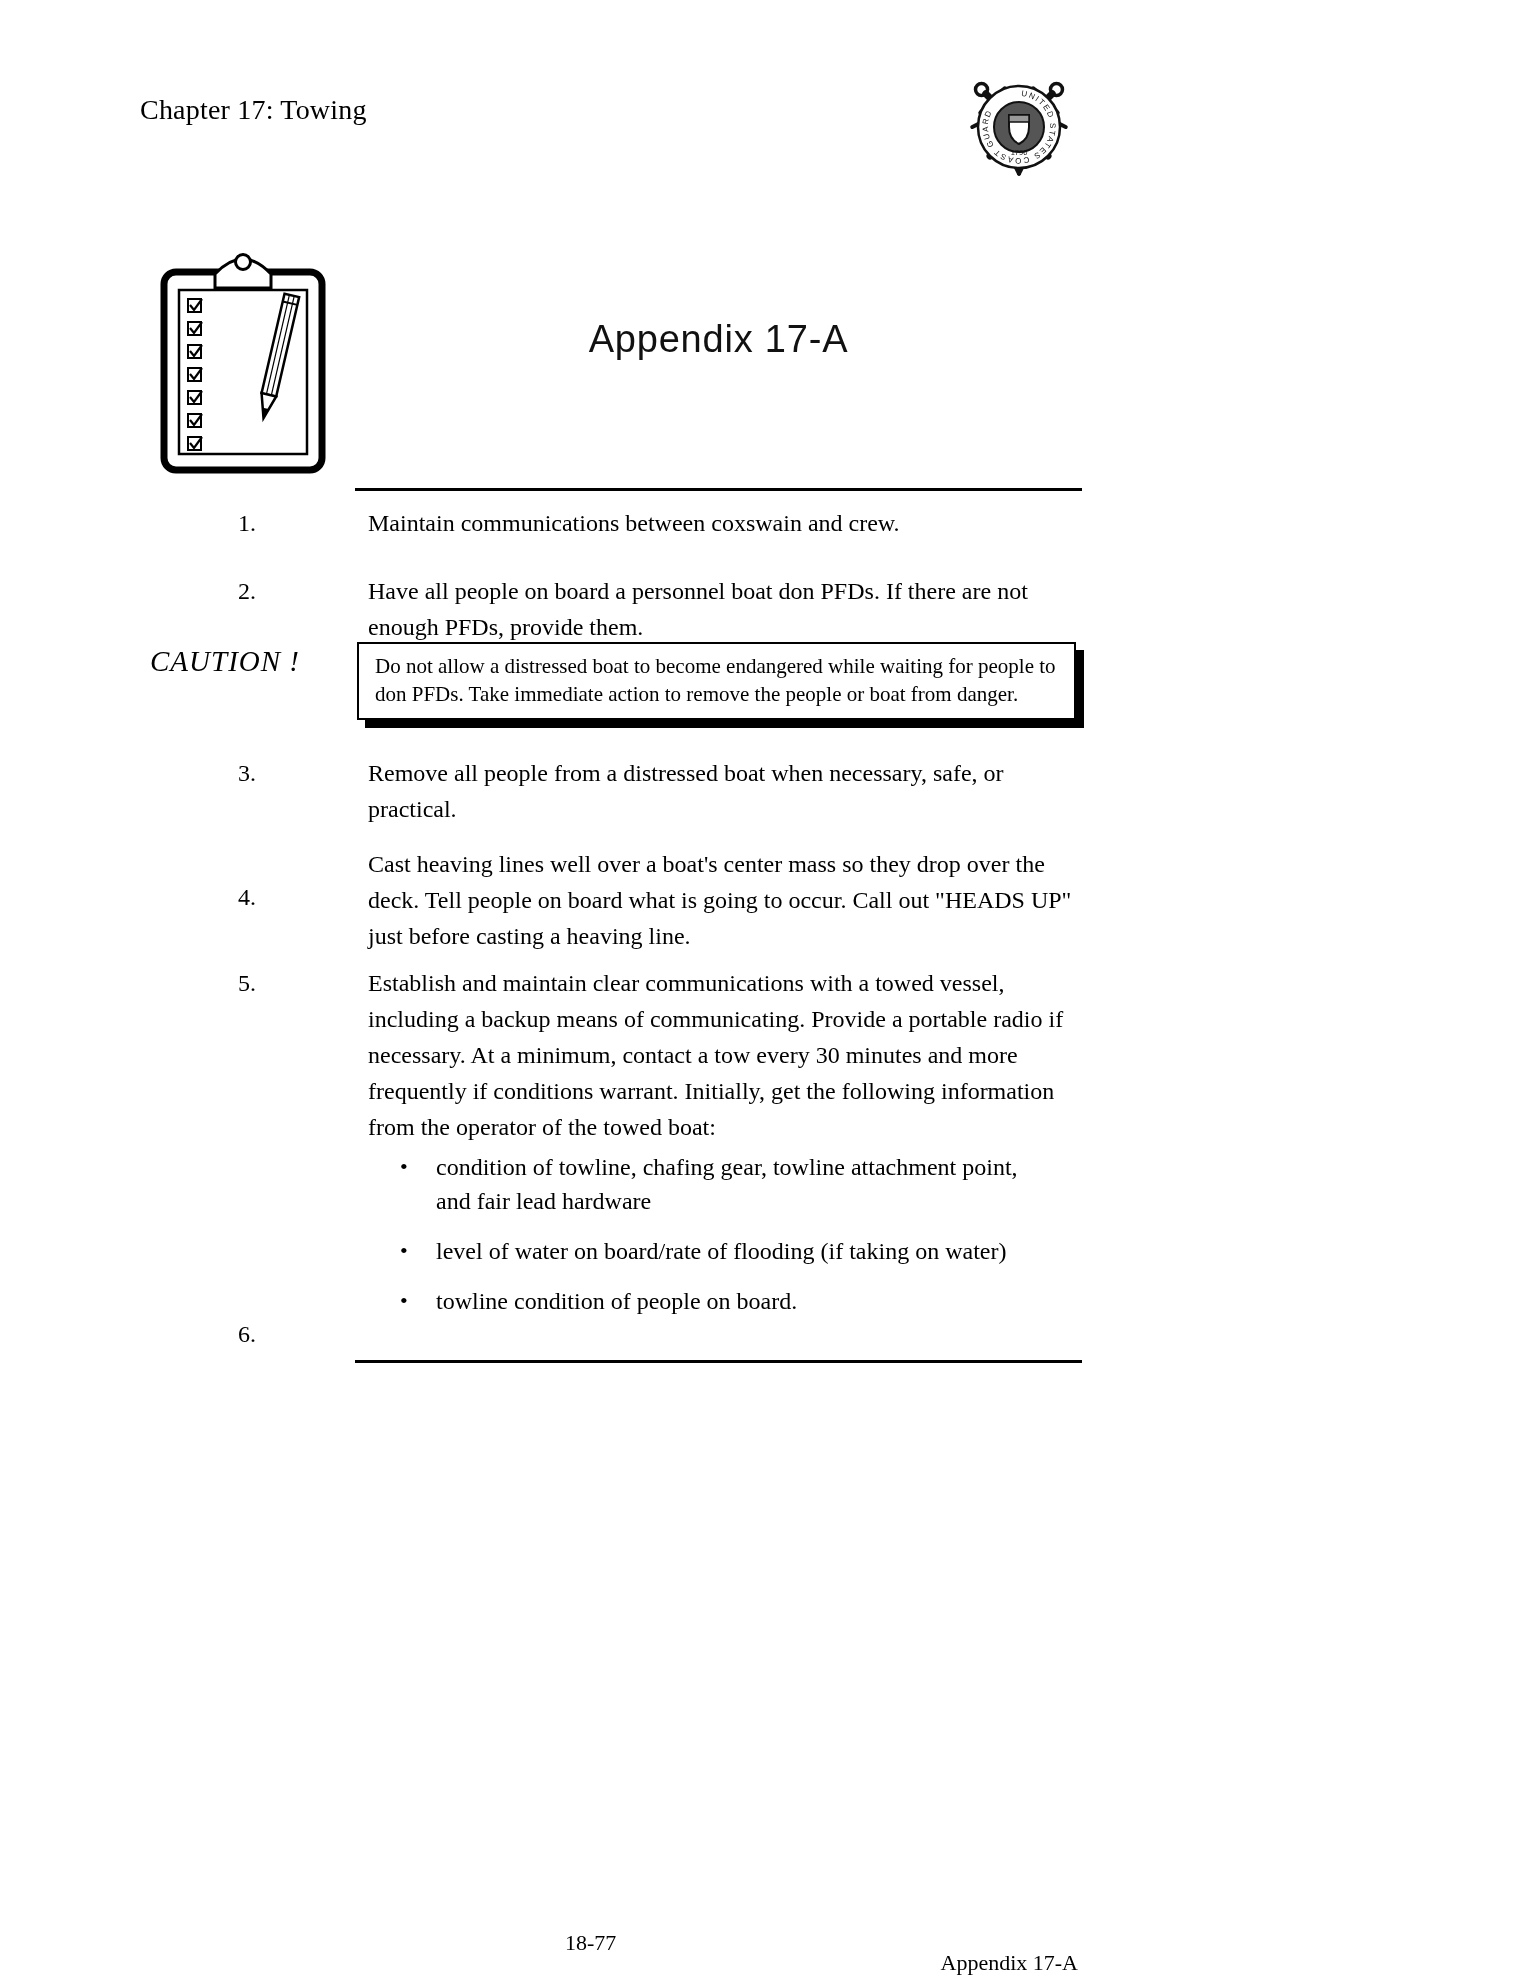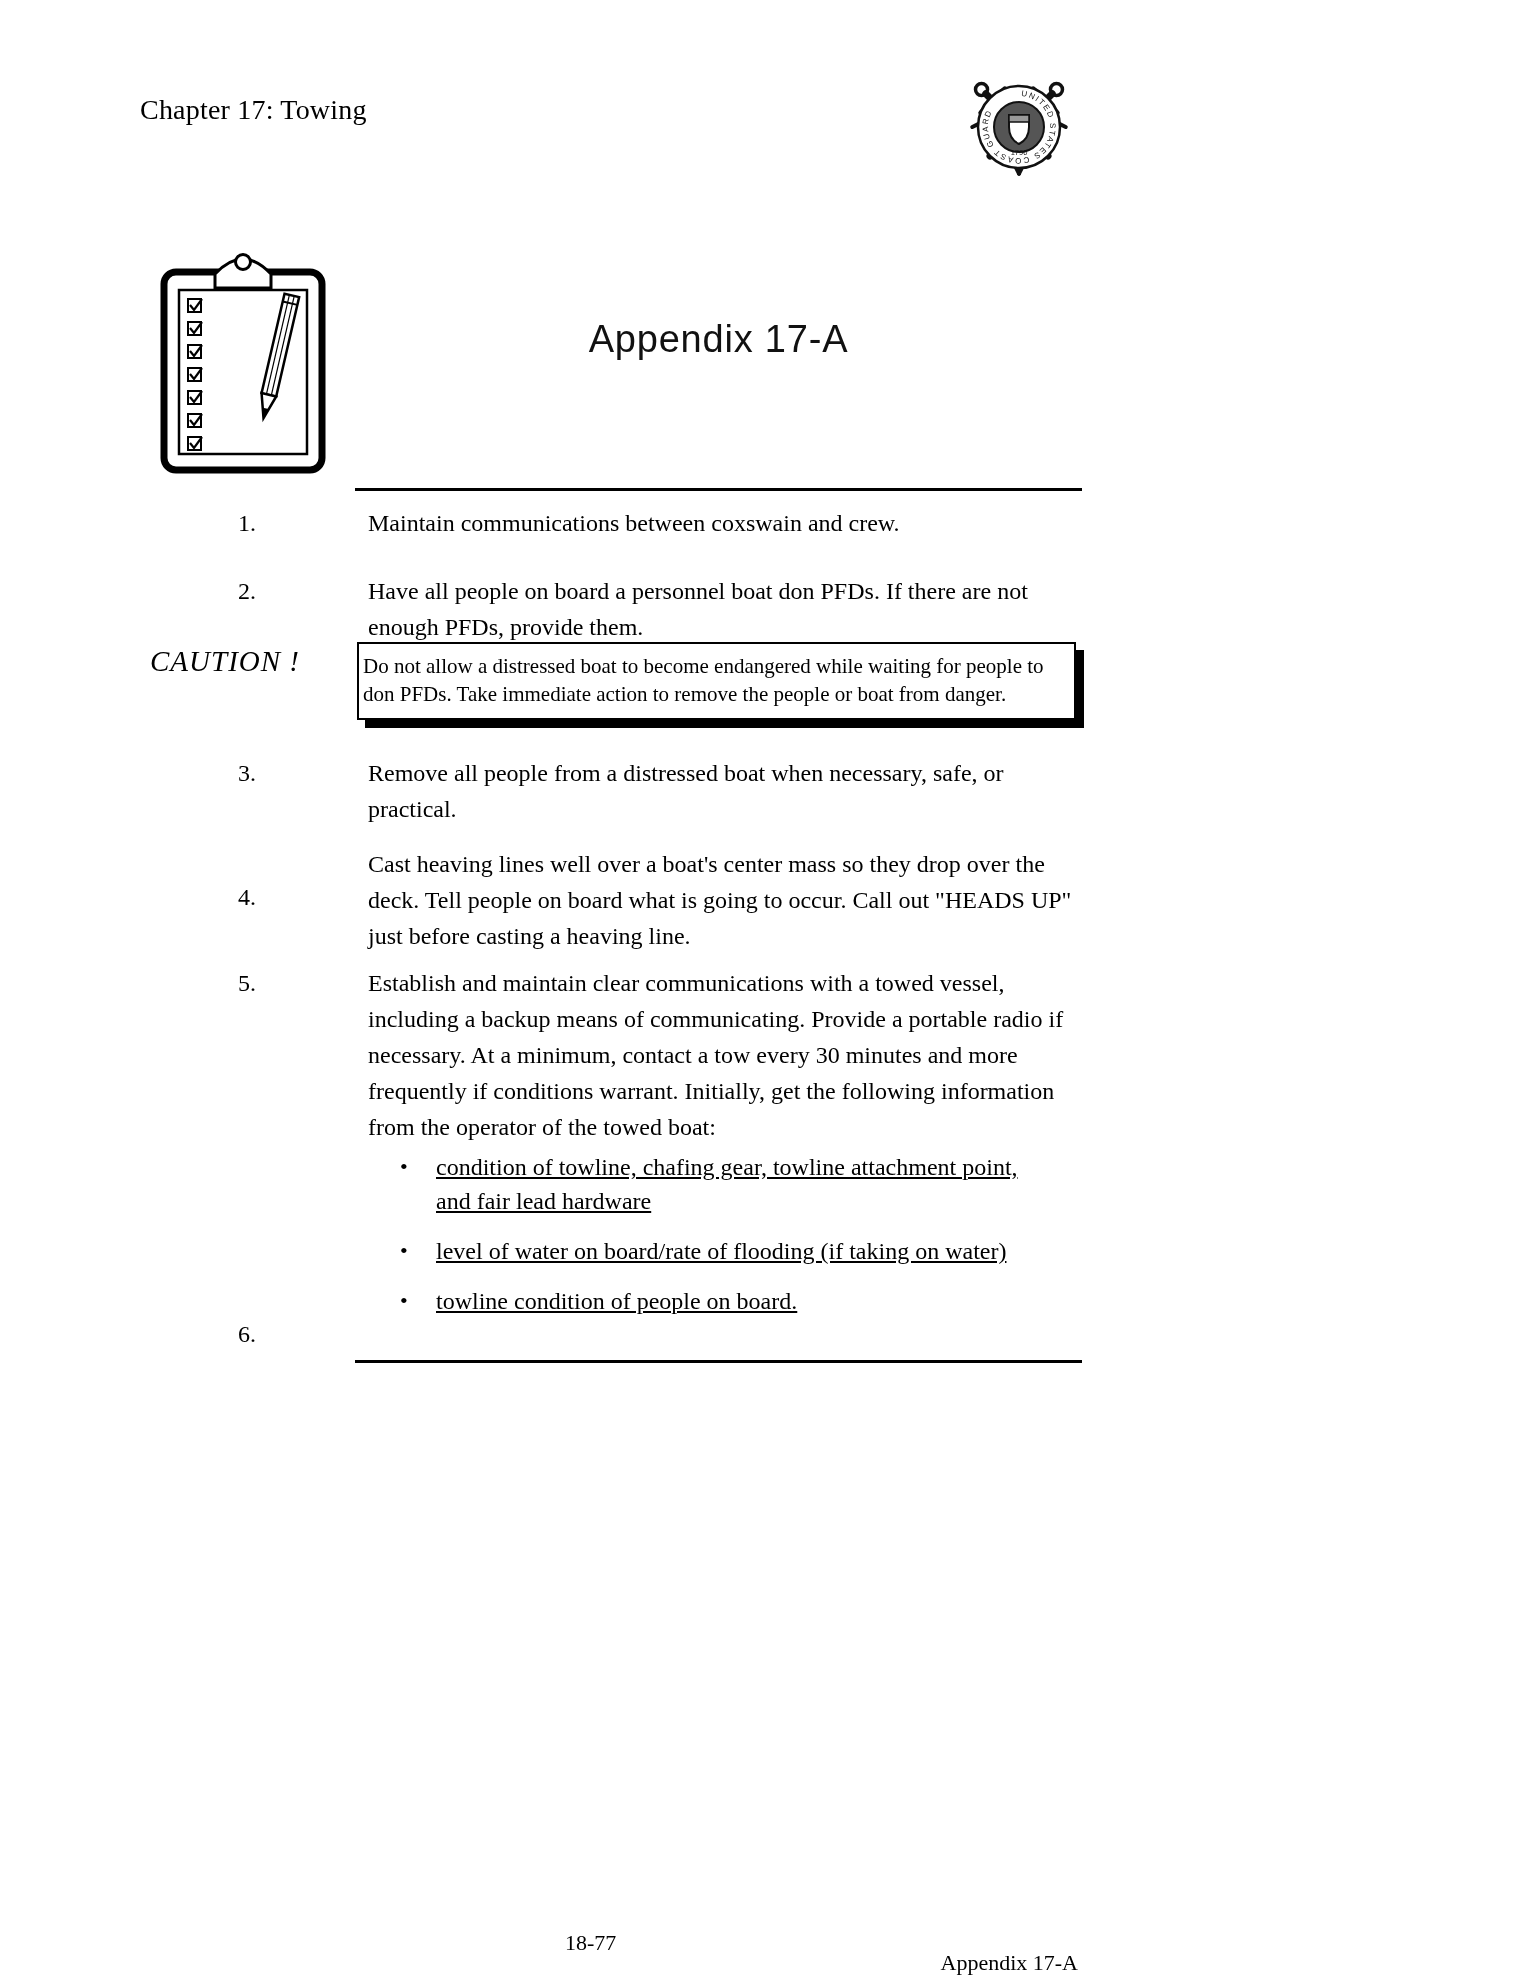--- a/index.html
+++ b/index.html
@@ -78,42 +78,42 @@
     font-style: italic;
   }
   .caution-box {
     position: absolute;
     left: 357px; top: 642px;
     width: 719px;
     box-sizing: border-box;
     border: 2px solid #000;
     background: #fff;
     box-shadow: 8px 8px 0 0 #000;
-    padding: 8px 16px 10px 4px;
+    padding: 8px 16px 10px 16px;
     font-size: 21px;
     line-height: 28px;
   }
 
   .bullet-list {
     position: absolute;
     left: 400px; top: 1150px;
     width: 680px;
   }
   .bullet-item {
     display: flex;
     margin-bottom: 16px;
     font-size: 24px;
     line-height: 34px;
   }
   .bullet-marker {
     width: 36px;
     flex: 0 0 36px;
     font-size: 22px;
   }
-  .bullet-text { width: 620px; text-decoration: underline; }
+  .bullet-text { width: 620px; }
 
   .footer-page-number {
     position: absolute;
     left: 565px; top: 1930px;
     font-size: 22px;
   }
   .footer-appendix {
     position: absolute;
     right: 452px; top: 1950px;
     font-size: 22px;

